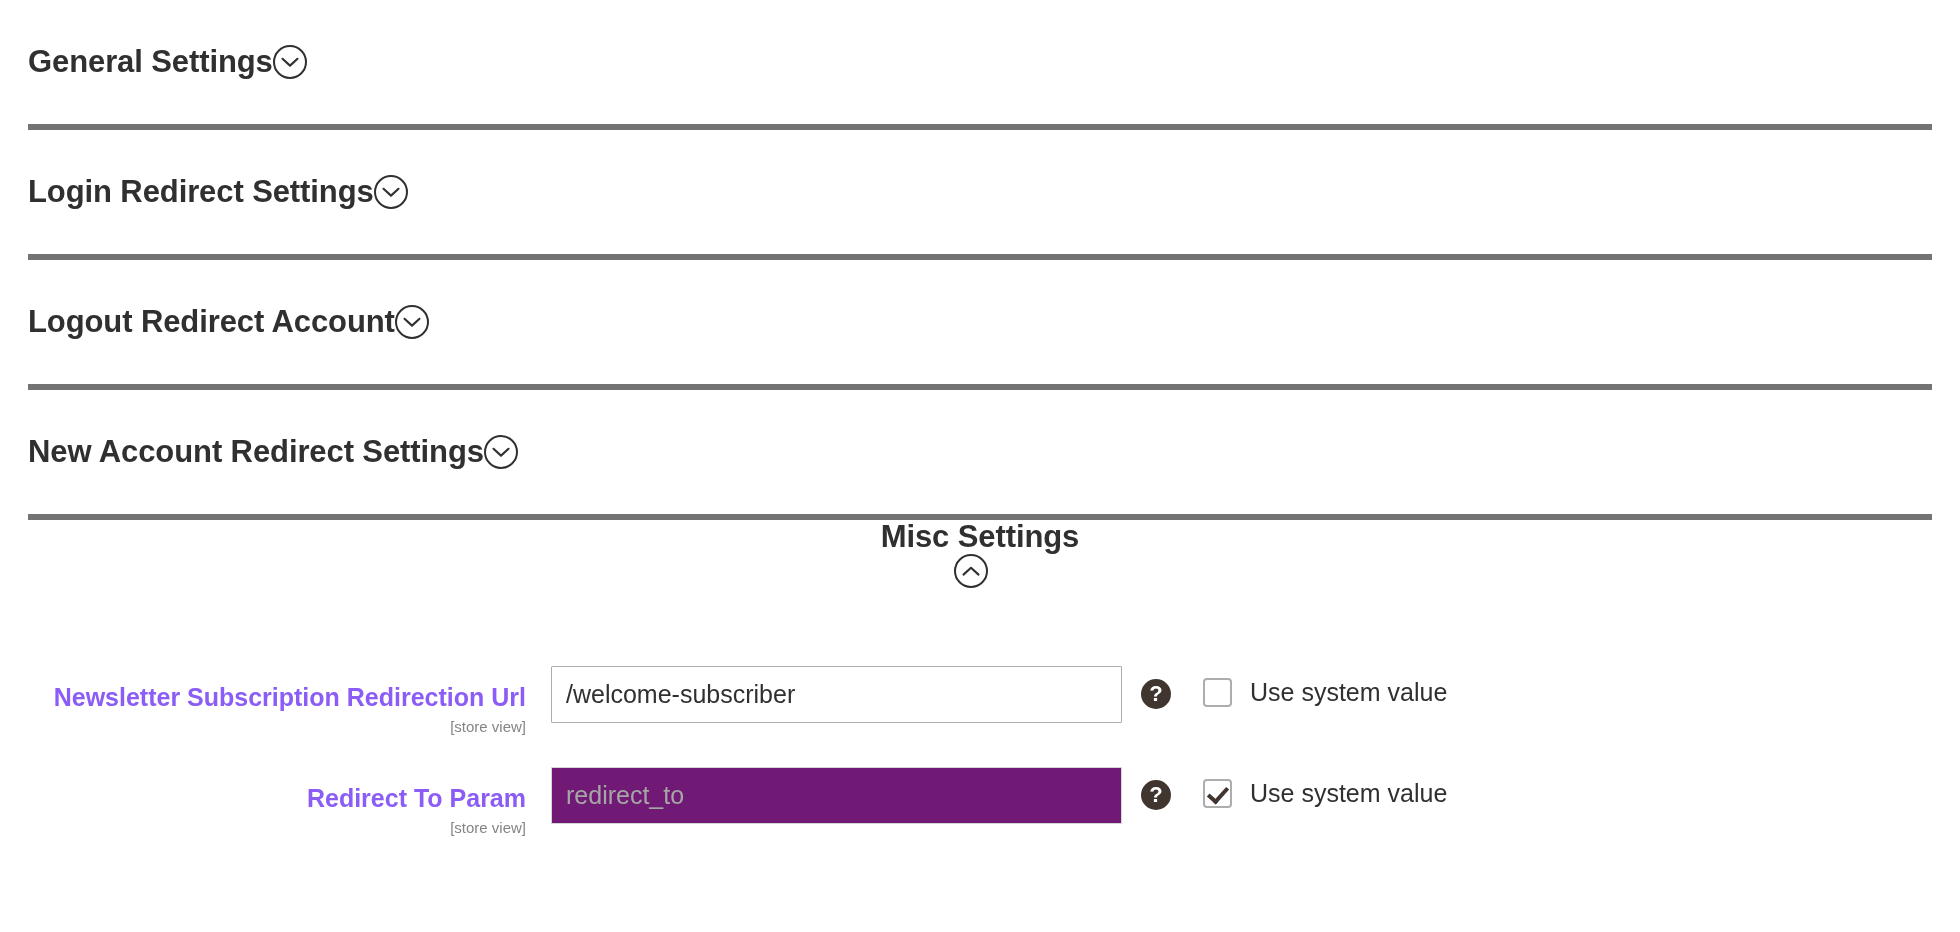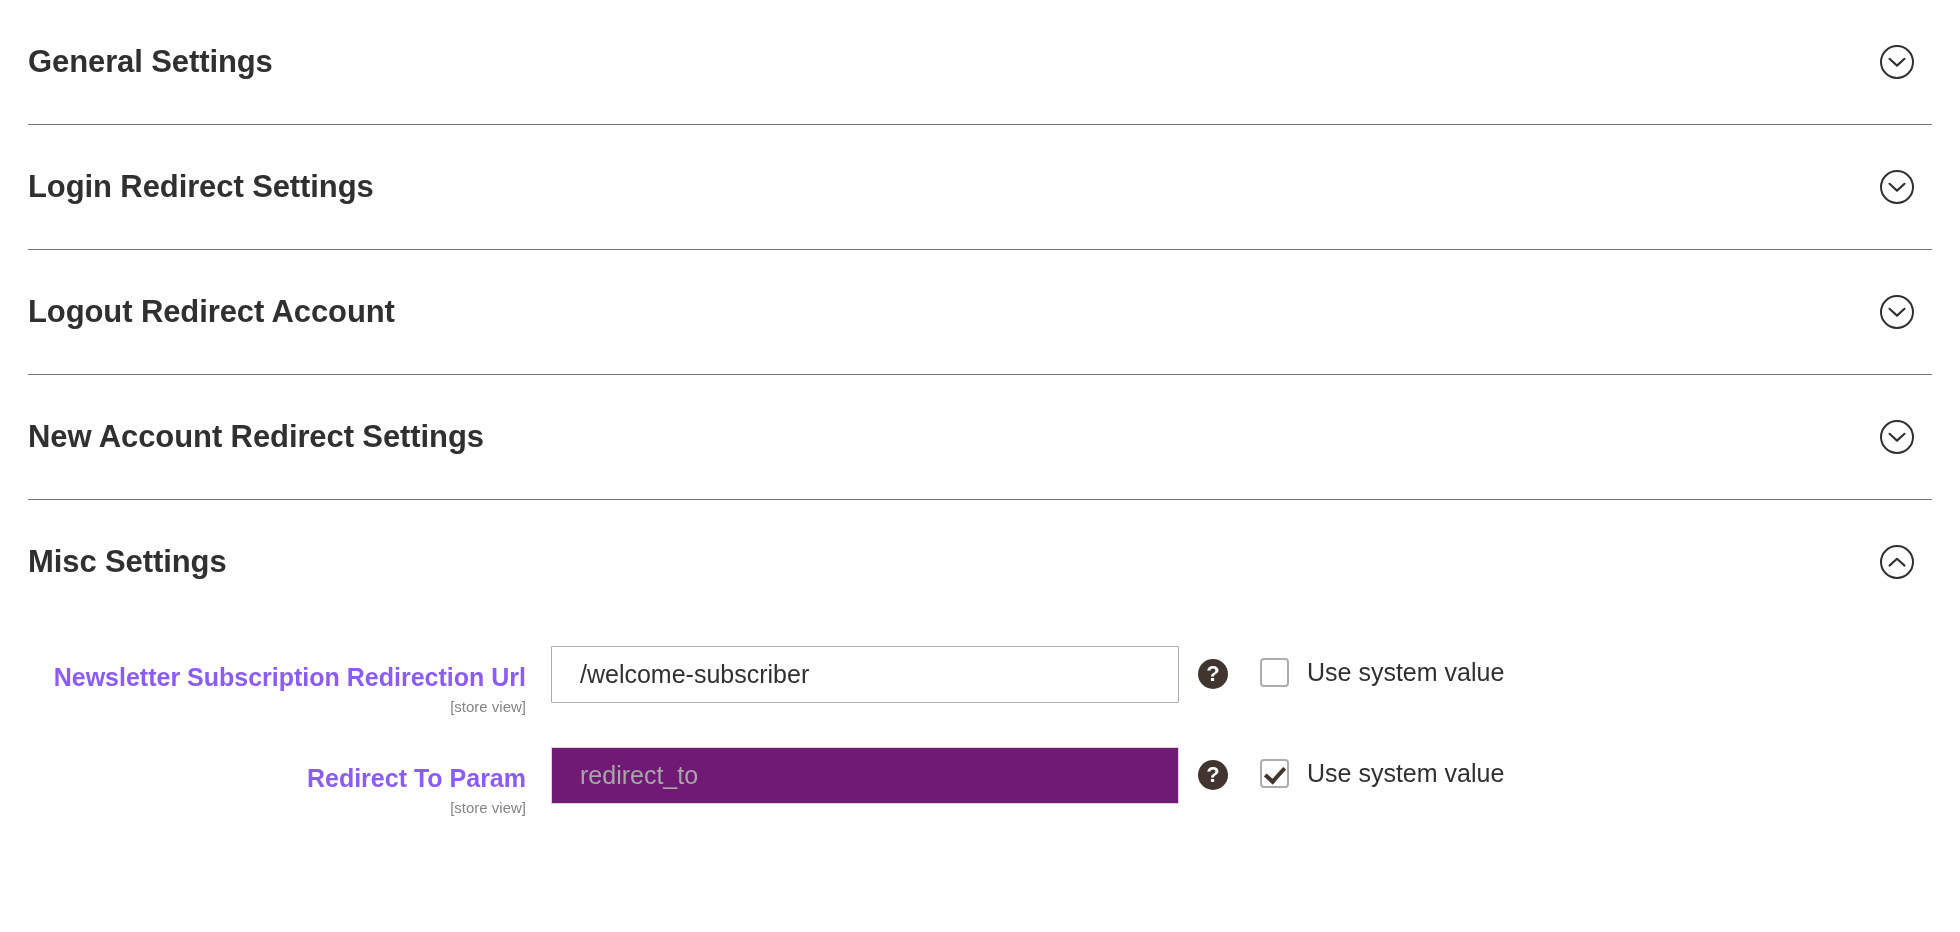--- a/index.html
+++ b/index.html
@@ -21,37 +21,37 @@
     width: 1960px;
     height: 932px;
     background: #ffffff;
     box-sizing: border-box;
   }
 
   
   .section {
     position: relative;
     margin: 0 28px;
-    border-top: 1px solid #737373;
+    border-top: 6px solid #737373;
   }
   .section.first {
     border-top: none;
   }
 
   .section-header {
     position: relative;
     display: flex;
     align-items: center;
-    justify-content: space-between;
     height: 124px;
     cursor: pointer;
     user-select: none;
   }
   .section-header.expanded {
     height: 124px;
+    flex-direction: column;
   }
 
   .section-title {
     font-size: 31px;
     font-weight: bold;
     color: #303030;
     letter-spacing: -0.1px;
     line-height: 1.1;
     white-space: nowrap;
   }
@@ -113,24 +113,24 @@
     margin-top: 3px;
   }
 
   .field-control-col {
     margin-left: 25px;
     display: flex;
     align-items: flex-start;
   }
 
   .field-input {
-    width: 628px;
+    width: 571px;
     height: 57px;
     box-sizing: border-box;
-    padding: 6px 28px;
+    padding: 6px 14px;
     font-family: "Liberation Sans", "DejaVu Sans", sans-serif;
     font-size: 25px;
     color: #303030;
     background: #ffffff;
     border: 1px solid #adadad;
     border-radius: 1px;
     outline: none;
   }
   .field-input::placeholder {
     color: #a6a6a6;

